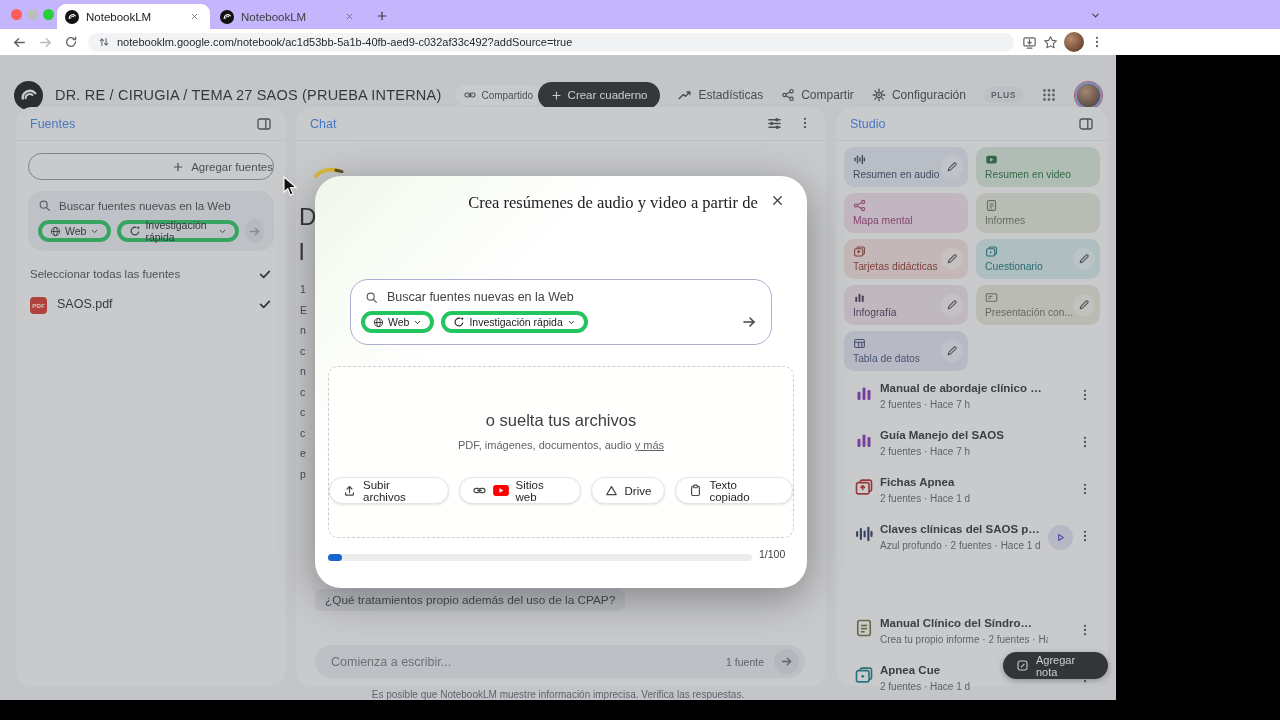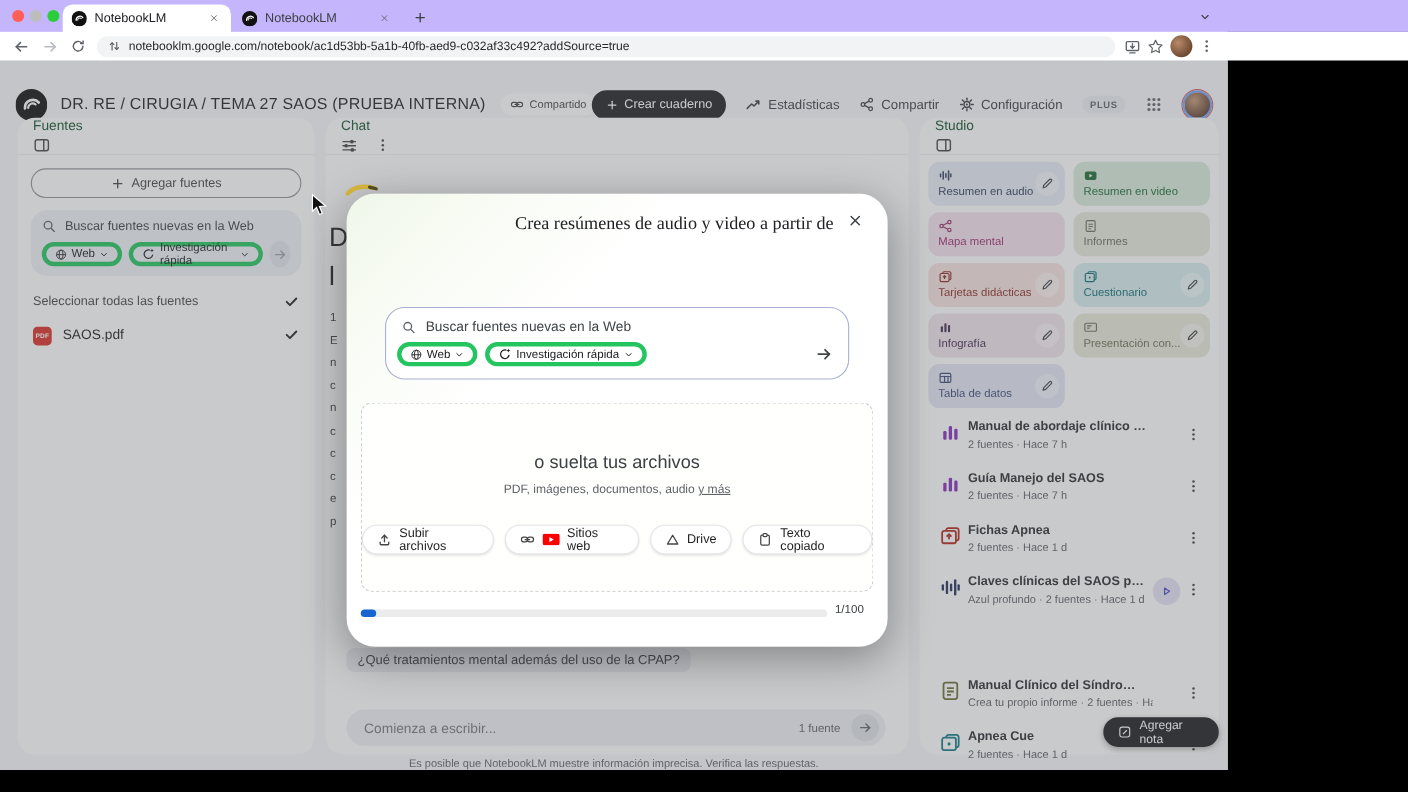--- a/index.html
+++ b/index.html
@@ -36,27 +36,27 @@
   #nlm-logo { width:29px; height:29px; }
   #nb-title { margin-left:12px; font-size:14.5px; color:#1f1f1f; letter-spacing:.2px; white-space:nowrap; }
   #shared-badge { margin-left:14px; display:flex; align-items:center; gap:5px; background:#fff; border-radius:10px; height:20px; padding:0 9px; font-size:10px; color:#444746; }
   #hdr-right { position:absolute; right:14px; top:0; height:48px; display:flex; align-items:center; gap:18px; }
   #create-btn { display:flex; align-items:center; gap:6px; background:#202124; color:#fff; height:27px; padding:0 13px; border-radius:14px; font-size:11.5px; }
   .hdr-act { display:flex; align-items:center; gap:6px; font-size:12px; color:#3c4043; }
   #plus-badge { background:#eceef2; color:#5f6368; font-size:8.5px; font-weight:bold; letter-spacing:.6px; border-radius:8px; padding:3px 7px; }
   #app-avatar { width:27px; height:27px; border-radius:50%; background:radial-gradient(circle at 38% 32%, #c79a77, #5d4030 75%); border:2px solid #7aa6f7; box-shadow:0 0 0 1px #d8605a; }
 
   .panel { position:absolute; top:52px; height:579px; background:#fff; border-radius:16px; }
-  .phead { height:34px; display:flex; padding:0 14px; font-size:12.5px; color:#14532d; border-bottom:1px solid #eef0f2;flex-direction:column; }
+  .phead { height:34px; display:flex; align-items:center; padding:0 14px; font-size:12.5px; color:#3b82f6; border-bottom:1px solid #eef0f2; }
   .phead .sp { flex:1; }
   .collapse { width:16px; height:16px; color:#444746; }
 
   
   #sources { left:16px; width:270px; }
-  #add-sources-btn { position:absolute; left:12px; top:46px; width:246px; height:27px; border:1px solid #8f9499; border-radius:15px; display:flex; align-items:center; justify-content:center; gap:7px; font-size:11.5px; color:#444746; background:transparent; }
+  #add-sources-btn { position:absolute; left:12px; top:46px; width:246px; height:27px; border:1px solid #8f9499; border-radius:15px; display:flex; align-items:center; justify-content:flex-end; gap:7px; font-size:11.5px; color:#444746; background:transparent; }
   #discover-card { position:absolute; left:12px; top:84px; width:246px; height:60px; background:#eef1f5; border-radius:15px; padding:8px 10px; }
   #discover-card .row1 { display:flex; align-items:center; gap:8px; color:#5f6368; }
   #discover-card input { border:0; background:transparent; outline:none; font-size:11.5px; color:#3c4043; width:190px; font-family:inherit; }
   #discover-card input::placeholder { color:#3f4346; }
   .mini-pill { display:flex; align-items:center; gap:4px; height:22px; border:4px solid #22c55e; border-radius:12px; padding:0 8px; font-size:10.5px; color:#202124; background:transparent; }
   #discover-card .row2 { display:flex; align-items:center; gap:6px; margin-top:7px; }
   #discover-go { margin-left:auto; width:24px; height:24px; border-radius:50%; background:#e3e6eb; color:#9aa0a6; display:flex; align-items:center; justify-content:center; }
   #select-all-row { position:absolute; left:14px; top:160px; width:242px; display:flex; align-items:center; font-size:11.5px; color:#444746; }
   .chk { margin-left:auto; color:#202124; }
   #src-row { position:absolute; left:14px; top:190px; width:242px; display:flex; align-items:flex-start; gap:10px; font-size:12.5px; color:#1f1f1f; }
@@ -594,21 +594,21 @@
       <div id="sliver-b">1
 E
 n
 c
 n
 c
 c
 c
 e
 p</div>
-      <span id="suggestion-chip">¿Qué tratamientos mental además del uso de la CPAP?</span>
+      <span id="suggestion-chip">¿Qué tratamientos propio además del uso de la CPAP?</span>
       <div id="chat-inputbar">
         <input readonly="" placeholder="Comienza a escribir..." style="">
         <span id="chat-srccount">1 fuente</span>
         <span id="chat-send">
             <svg class="ic" width="13" height="13">
               <use href="#i-arrow-r"></use>
             </svg>
           </span>
       </div>
     </div>

